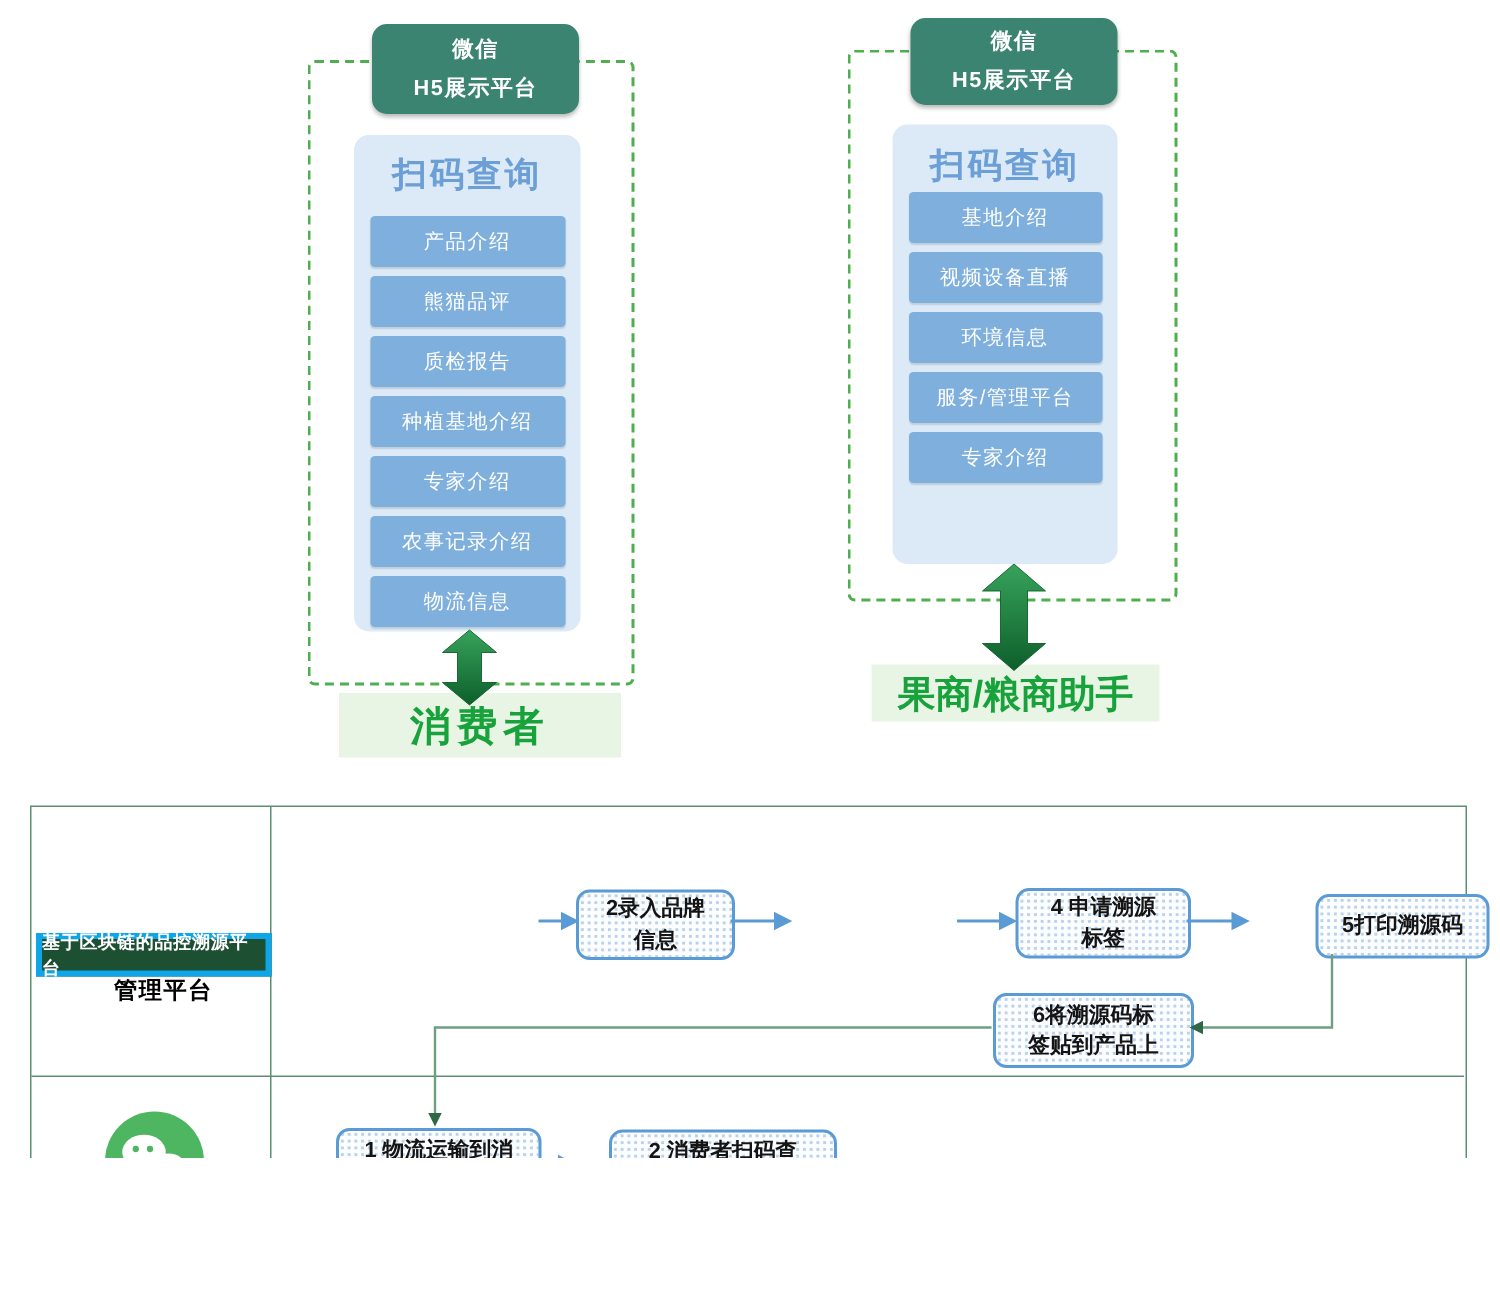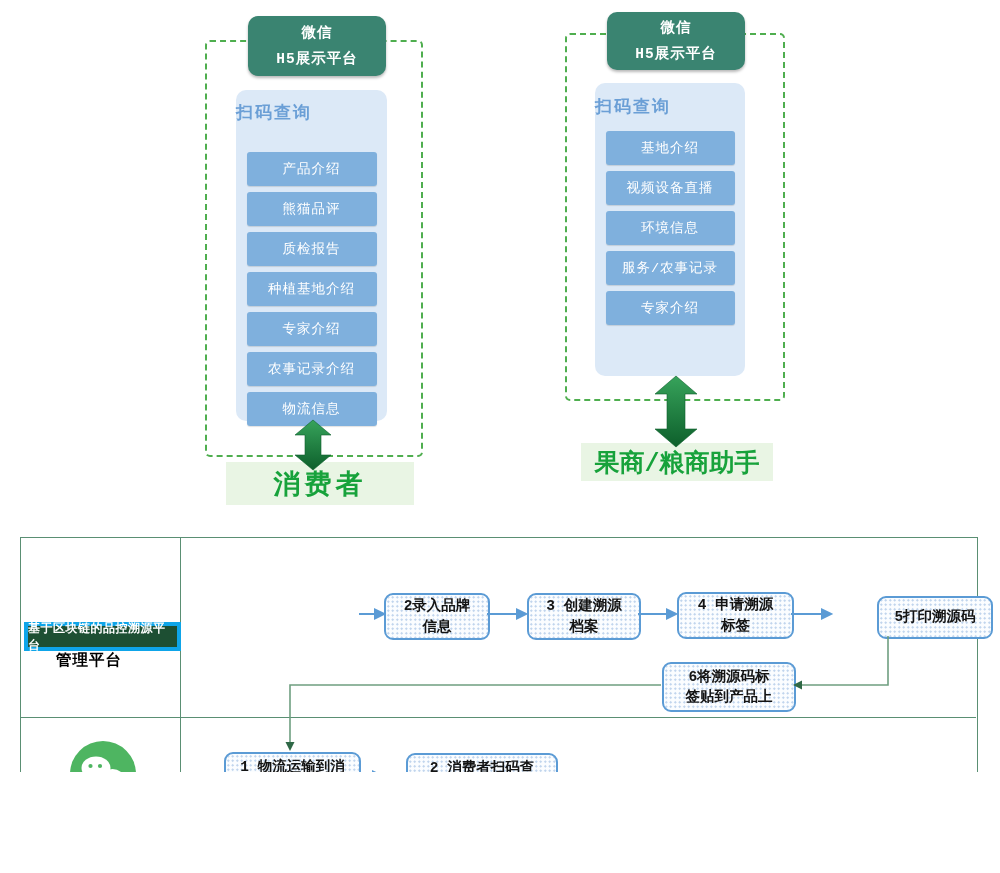--- a/index.html
+++ b/index.html
@@ -1,42 +1,42 @@
 <!DOCTYPE html>
 <html style="--header-green: #3a8471; --dashed-green: #4fae4f; --panel-bg: #dce9f7; --panel-title: #6b9fd6; --button-blue: #7fb0dd; --audience-green: #17a23b; --audience-bg: #e9f5e4; --arrow-green-light: #37a35b; --arrow-green-dark: #0d5f2b; --table-border: #5a8f73; --badge-bg: #1d4f33; --flow-border: #5b9bd5; --flow-arrow-blue: #5b9bd5; --connector-green: #6f9f80; --wechat-green: #4eb561;"><head>
 <meta charset="utf-8">
 <style>
   html,body{margin:0;padding:0;background:#fff;}
   .canvas{position:relative;width:1000px;height:772px;background:#ffffff;
-    font-family:Liberation Mono, monospace;overflow:hidden;}
+    font-family:Liberation Sans, sans-serif;overflow:hidden;}
 
   
   .dashed-frame{position:absolute;border:2px dashed var(--dashed-green,#4fae4f);border-radius:5px;}
   #left-frame{left:205px;top:40px;width:214px;height:413px;}
   #right-frame{left:565px;top:33px;width:216px;height:364px;}
 
   
   .wx-header{position:absolute;background:var(--header-green,#3a8471);color:#fff;
     border-radius:10px;display:flex;align-items:center;justify-content:center;text-align:center;
     font-weight:bold;font-size:14.5px;line-height:26px;white-space:pre-line;letter-spacing:1px;
     box-shadow:0 2px 3px rgba(0,0,0,.28);}
   #left-header{left:248px;top:16px;width:138px;height:60px;}
   #right-header{left:607px;top:12px;width:138px;height:58px;}
 
   
   .scan-panel{position:absolute;background:var(--panel-bg,#dce9f7);border-radius:10px;}
   #left-panel{left:236px;top:90px;width:151px;height:331px;}
   #right-panel{left:595px;top:83px;width:150px;height:293px;}
-  .panel-title{font-size:17px;font-weight:bold;
+  .panel-title{text-align:center;font-size:23px;font-weight:bold;
     color:var(--panel-title,#6b9fd6);letter-spacing:2px;}
   #left-panel .panel-title{margin-top:11px;}
   #right-panel .panel-title{margin-top:12px;}
   .btn-stack{display:flex;flex-direction:column;align-items:center;gap:6px;}
-  #left-panel .btn-stack{margin-top:28px;text-align:center;}
-  #right-panel .btn-stack{margin-top:13px;}
+  #left-panel .btn-stack{margin-top:12px;text-align:center;}
+  #right-panel .btn-stack{margin-top:2px;}
   .pbtn{width:130px;height:34px;background:var(--button-blue,#7fb0dd);color:#fff;
     font-size:13.5px;letter-spacing:1px;display:flex;align-items:center;justify-content:center;
     border-radius:3px;box-shadow:0 1px 1px rgba(0,0,0,.12);}
   #right-panel .pbtn{width:129px;}
 
   
   .audience{position:absolute;background:var(--audience-bg,#e9f5e4);
     color:var(--audience-green,#17a23b);font-weight:bold;display:flex;align-items:center;
     justify-content:center;}
   #left-audience{left:226px;top:462px;width:188px;height:43px;font-size:27px;letter-spacing:4px;}
@@ -46,21 +46,21 @@
   .ttable{position:absolute;left:20px;top:537px;width:956px;height:299px;
     border:1px solid var(--table-border,#5a8f73);}
   .vdiv{position:absolute;left:180px;top:538px;width:1px;height:298px;background:var(--table-border,#5a8f73);}
   .hdiv{position:absolute;left:21px;top:717px;width:955px;height:1px;background:var(--table-border,#5a8f73);}
   .shadow-band{position:absolute;left:0;top:839px;width:978px;height:3px;background:#bdd4c5;}
 
   .badge{position:absolute;left:24px;top:622px;width:149px;height:21px;
     background:var(--badge-bg,#1d4f33);border:4px solid #0ea5e9;color:#fff;font-size:12px;
     font-weight:bold;display:flex;align-items:center;justify-content:center;letter-spacing:0.5px;}
   .rowtitle{position:absolute;width:158px;text-align:center;font-size:15.5px;font-weight:bold;color:#000;letter-spacing:1px;}
-  #mgmt-title{left:10px;top:650px;}
+  #mgmt-title{left:30px;top:650px;}
   #disp-title{left:22px;top:810px;}
   .wechat-wrap{position:absolute;left:69px;top:740px;width:68px;height:68px;}
 
   
   .step{position:absolute;border:2px solid var(--flow-border,#5b9bd5);border-radius:9px;
     background-color:#fbfdff;
     background-image:radial-gradient(#bcd2ec 1px, rgba(0,0,0,0) 1.2px);
     background-size:4.5px 4.5px;
     display:flex;align-items:center;justify-content:center;text-align:center;
     font-weight:bold;font-size:14.5px;color:#141414;white-space:pre-line;line-height:1.4;}
@@ -100,21 +100,21 @@
       <div class="pbtn">物流信息</div>
     </div>
   </div>
 
   <div class="scan-panel" id="right-panel">
     <div class="panel-title">扫码查询</div>
     <div class="btn-stack">
       <div class="pbtn">基地介绍</div>
       <div class="pbtn">视频设备直播</div>
       <div class="pbtn">环境信息</div>
-      <div class="pbtn">服务/农事记录</div>
+      <div class="pbtn">服务/管理平台</div>
       <div class="pbtn">专家介绍</div>
     </div>
   </div>
 
   <div class="audience" id="left-audience">消费者</div>
   <div class="audience" id="right-audience">果商/粮商助手</div>
 
   <div class="ttable"></div>
   <div class="vdiv"></div>
   <div class="hdiv"></div>
@@ -133,22 +133,20 @@
       <ellipse cx="43.5" cy="38.5" rx="11.5" ry="9.5" fill="#ffffff"></ellipse>
       <polygon points="50,46 53,52.5 44.5,47.5" fill="#ffffff"></polygon>
       <circle cx="39.5" cy="36.5" r="1.8" fill="#4eb561"></circle>
       <circle cx="47.5" cy="36.5" r="1.8" fill="#4eb561"></circle>
     </svg>
   </div>
   <div class="rowtitle" id="disp-title">费者手中</div>
 
   <div class="step" id="step2">2录入品牌
 信息</div>
-  <div class="step" id="step3">3 创建溯源
-档案</div>
   <div class="step" id="step4">4 申请溯源
 标签</div>
   <div class="step" id="step5">5打印溯源码</div>
   <div class="step" id="step6">6将溯源码标
 签贴到产品上</div>
 
   <div class="step" id="tstep1">1 物流运输到消
 费者手中</div>
   <div class="step" id="tstep2">2 消费者扫码查
 看溯源信息</div>

